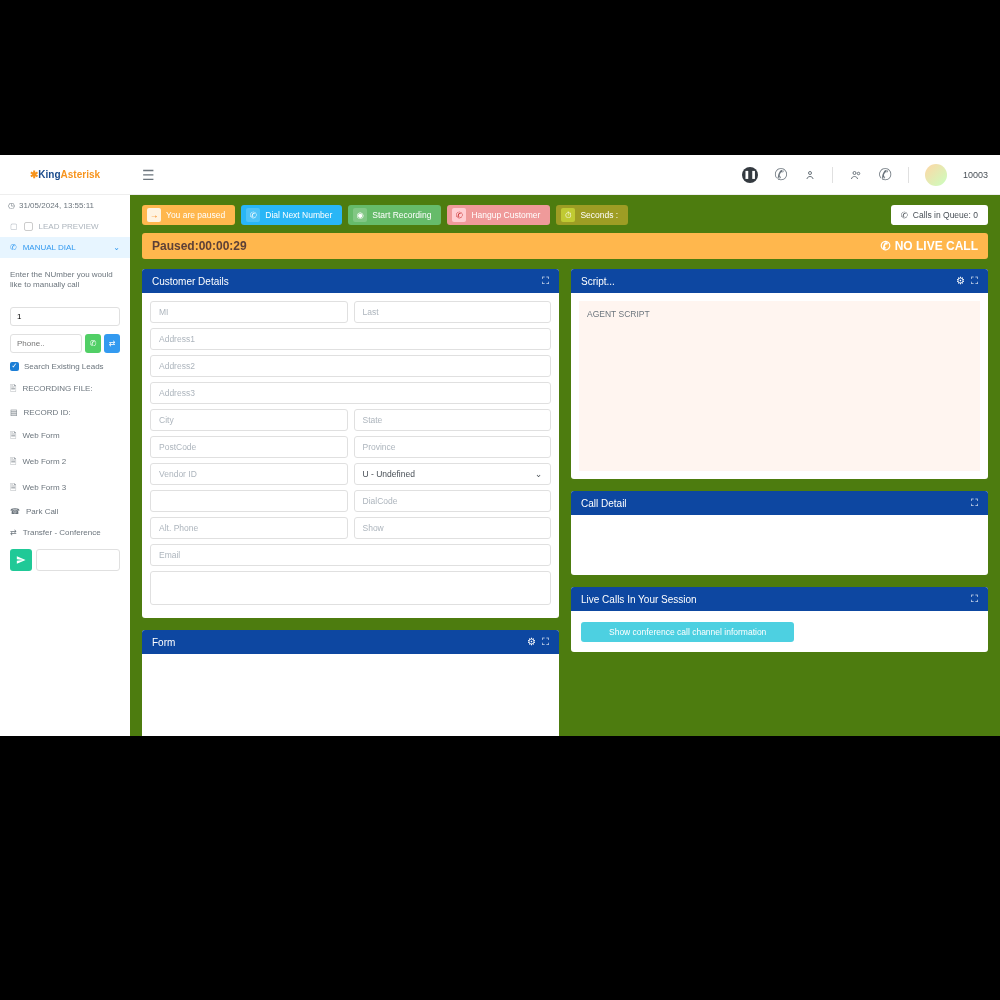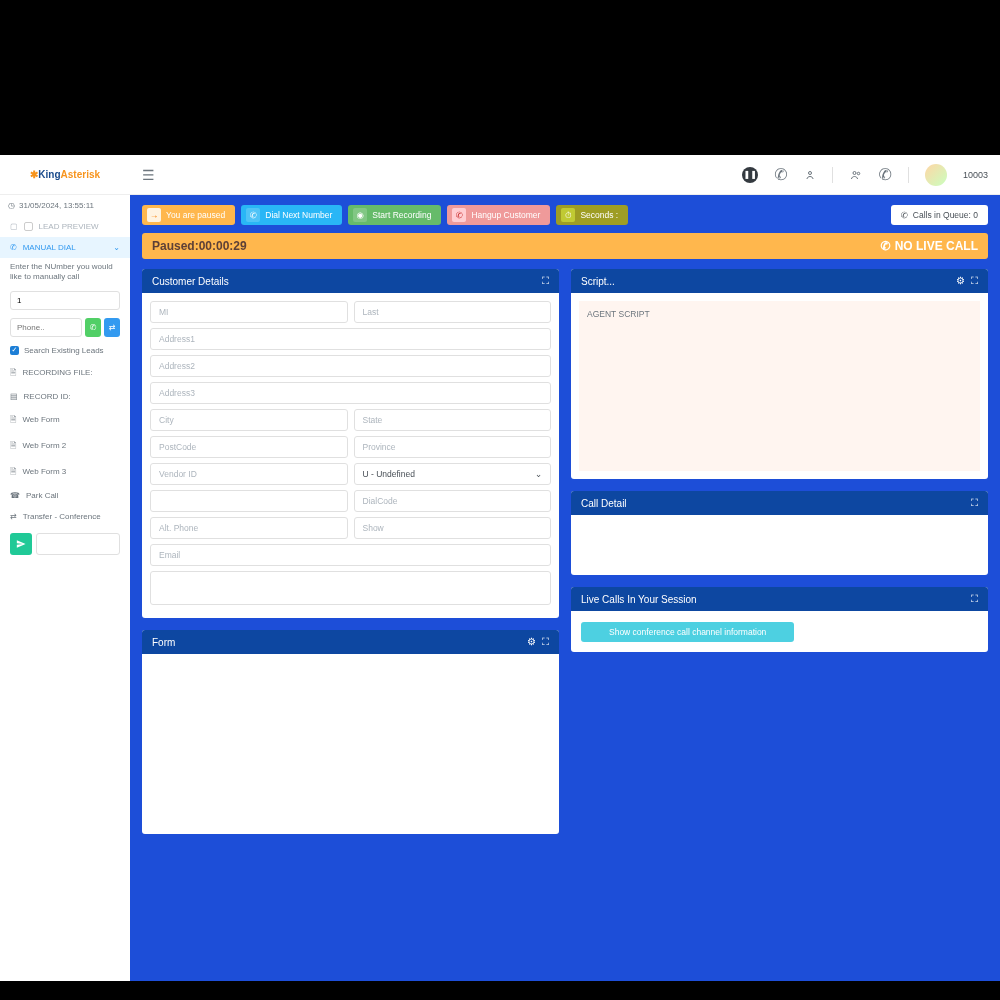--- a/index.html
+++ b/index.html
@@ -1,31 +1,31 @@
 <!DOCTYPE html>
 <html><head>
 <meta charset="utf-8">
 <style>
 * { box-sizing: border-box; margin: 0; padding: 0; font-family: -apple-system, BlinkMacSystemFont, "Segoe UI", Arial, sans-serif; }
 body { background: #000; width: 1000px; height: 1000px; overflow: hidden; }
-.app { position: absolute; top: 155px; left: 0; width: 1000px; height: 826px; background: #1d4ed8; display: flex; }
+.app { position: absolute; top: 155px; left: 0; width: 1000px; height: 581px; background: #4d7c0f; display: flex; }
 .sidebar { width: 130px; background: #fff; display: flex; flex-direction: column; font-size: 8px; color: #6c757d; }
 .logo { height: 40px; display: flex; align-items: center; justify-content: center; border-bottom: 1px solid #eee; }
 .logo-text { font-size: 10px; font-weight: bold; }
 .logo-king { color: #1a4b8c; }
 .logo-ast { color: #f7941d; }
 .datetime { padding: 6px 8px; display: flex; align-items: center; gap: 4px; color: #6c757d; }
 .inbound-row { display: flex; align-items: stretch; padding: 4px 6px; gap: 4px; }
 .inbound-icon { width: 24px; background: #3bc9db; border-radius: 3px; display: flex; align-items: center; justify-content: center; color: #fff; }
 .inbound-text { flex: 1; background: #f8f9fa; border-radius: 3px; padding: 4px 6px; text-align: center; color: #aaa; line-height: 1.2; }
 .sb-item { padding: 6px 10px; display: flex; align-items: center; gap: 6px; cursor: pointer; }
 .sb-item.lead { color: #adb5bd; }
 .sb-item.manual { background: #e7f5ff; color: #339af0; justify-content: space-between; }
 .sb-item.manual .left { display: flex; align-items: center; gap: 6px; }
-.sb-hint { padding: 4px 10px; color: #6c757d; line-height: 1.3; }
+.sb-hint { padding: 12px 10px; color: #6c757d; line-height: 1.3; }
 .sb-inputrow { padding: 4px 10px; }
 .sb-input { width: 100%; padding: 4px 6px; border: 1px solid #e0e0e0; border-radius: 3px; font-size: 8px; }
 .sb-phonerow { padding: 4px 10px; display: flex; gap: 3px; }
 .sb-phone { flex: 1; padding: 4px 6px; border: 1px solid #e0e0e0; border-radius: 3px; font-size: 8px; min-width: 0; }
 .sb-phbtn { width: 16px; border-radius: 3px; display: flex; align-items: center; justify-content: center; color: #fff; font-size: 8px; }
 .sb-phbtn.g { background: #51cf66; }
 .sb-phbtn.b { background: #339af0; }
 .sb-check { padding: 5px 10px; display: flex; align-items: center; gap: 5px; }
 .chkbox { width: 9px; height: 9px; background: #1c7ed6; border-radius: 2px; display: inline-flex; align-items: center; justify-content: center; color: #fff; font-size: 7px; }
 .sb-send { padding: 6px 10px; display: flex; gap: 4px; }

